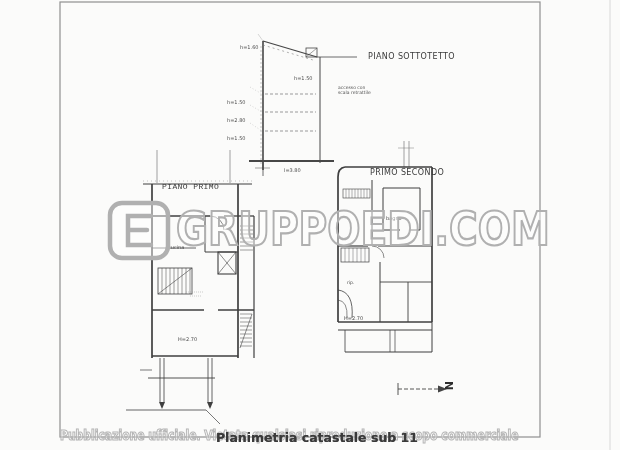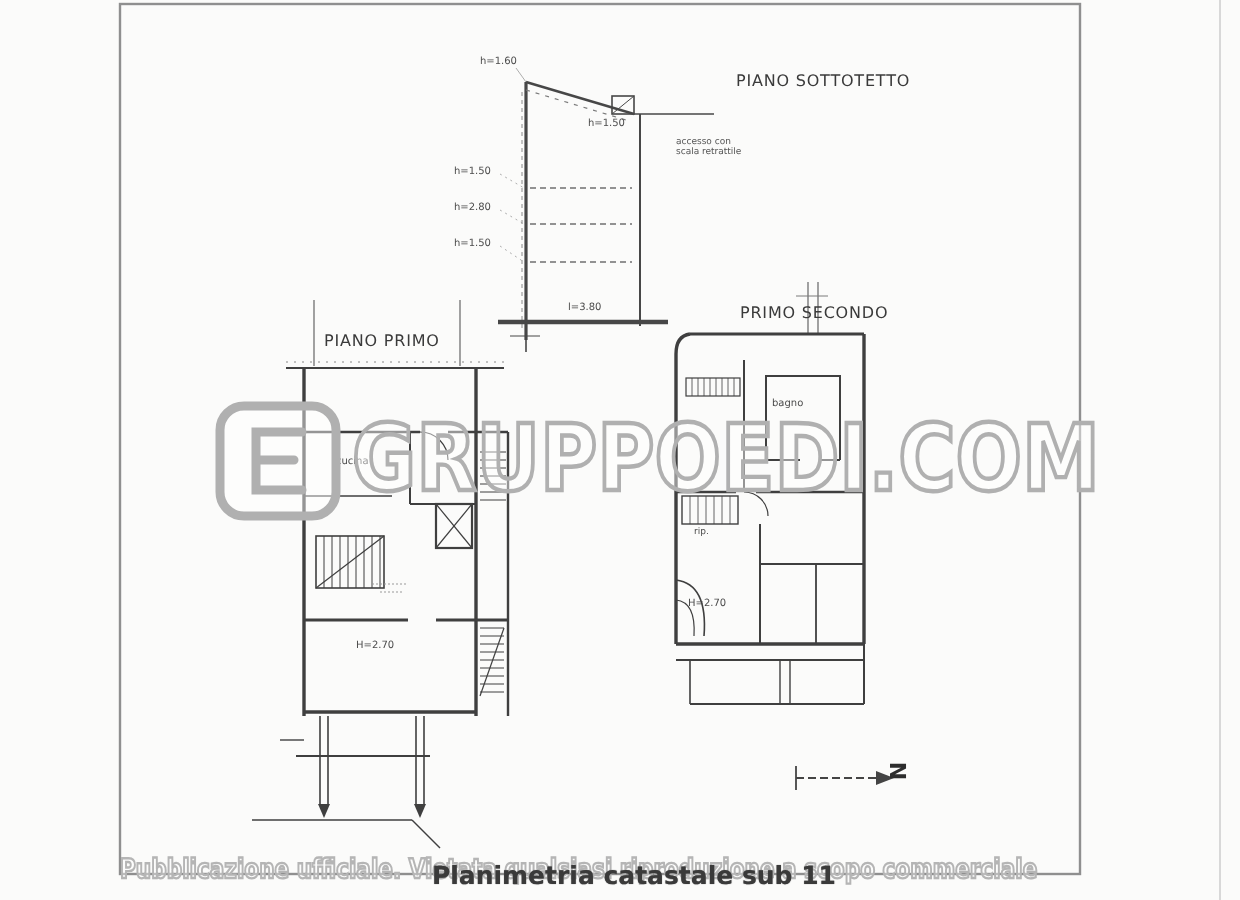--- a/index.html
+++ b/index.html
@@ -1,21 +1,21 @@
 <!DOCTYPE html>
 <html><head>
 <meta charset="utf-8">
 <style>
   html,body{margin:0;padding:0;}
   body{
     width:620px;height:450px;position:relative;overflow:hidden;
     background:#fbfbfa;
     font-family:"DejaVu Sans", sans-serif;
   }
-  .abs{position:absolute;white-space:nowrap;}
+  .abs{position:absolute;white-space:nowrap;margin-top:16px;}
   .plan-title{font-size:8px;letter-spacing:.4px;color:#3a3a3a;z-index:1;}
   .dim{font-size:5px;color:#4c4c4c;z-index:1;}
   .dim-sm{font-size:4.5px;color:#555;line-height:5px;z-index:1;}
   .room{font-size:5px;color:#4c4c4c;z-index:1;}
   svg.linework{position:absolute;left:0;top:0;z-index:0;}
   svg.logo{position:absolute;left:106px;top:200px;z-index:2;}
   .wm-brand{
     position:absolute;left:176px;top:202px;z-index:2;
     font-size:46px;font-weight:bold;letter-spacing:0px;
     color:rgba(255,255,255,0.45);
@@ -143,21 +143,21 @@
   </g>
 
   <g>
     <line x1="398" y1="383" x2="398" y2="395" stroke="#444" stroke-width=".9"></line>
     <line x1="398" y1="389" x2="438" y2="389" stroke="#444" stroke-width=".9" stroke-dasharray="4,2"></line>
     <polygon points="438,385.5 447,389 438,392.5" fill="#444"></polygon>
   </g>
 </svg>
 
 <div class="abs plan-title" style="left:368px;top:36px;">PIANO SOTTOTETTO</div>
-<div class="abs plan-title" style="left:162px;top:166px;">PIANO PRIMO</div>
+<div class="abs plan-title" style="left:162px;top:166px;font-family:Liberation Mono, monospace;">PIANO PRIMO</div>
 <div class="abs plan-title" style="left:370px;top:152px;">PRIMO SECONDO</div>
 
 <div class="abs dim" style="left:240px;top:28px;">h=1.60</div>
 <div class="abs dim" style="left:294px;top:59px;">h=1.50</div>
 <div class="abs dim" style="left:227px;top:83px;">h=1.50</div>
 <div class="abs dim" style="left:227px;top:101px;">h=2.80</div>
 <div class="abs dim" style="left:227px;top:119px;">h=1.50</div>
 <div class="abs dim" style="left:284px;top:151px;">l=3.80</div>
 <div class="abs dim-sm" style="left:338px;top:69px;">
   <div>accesso con</div>

